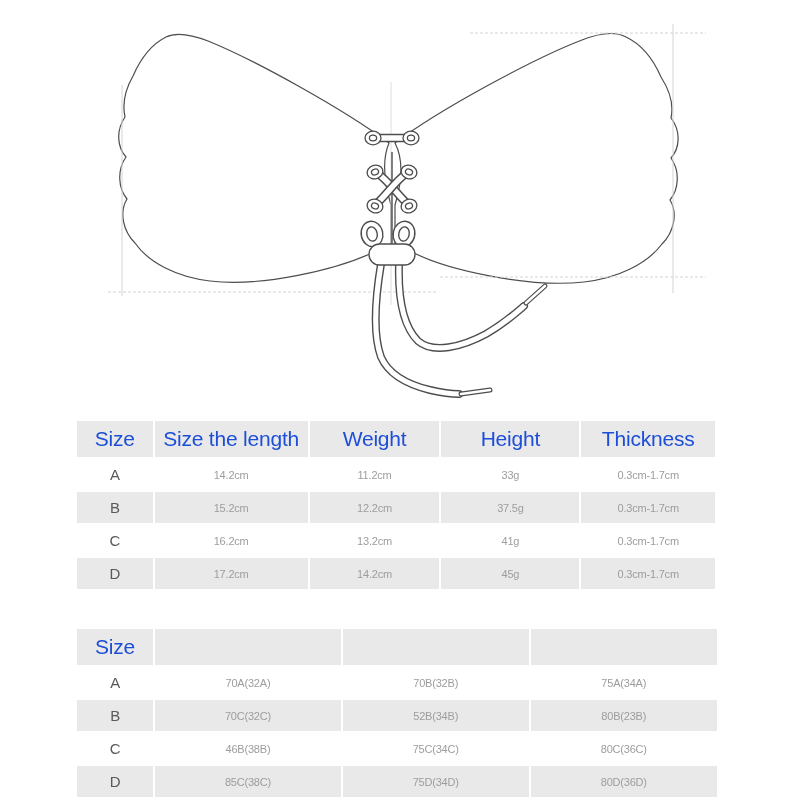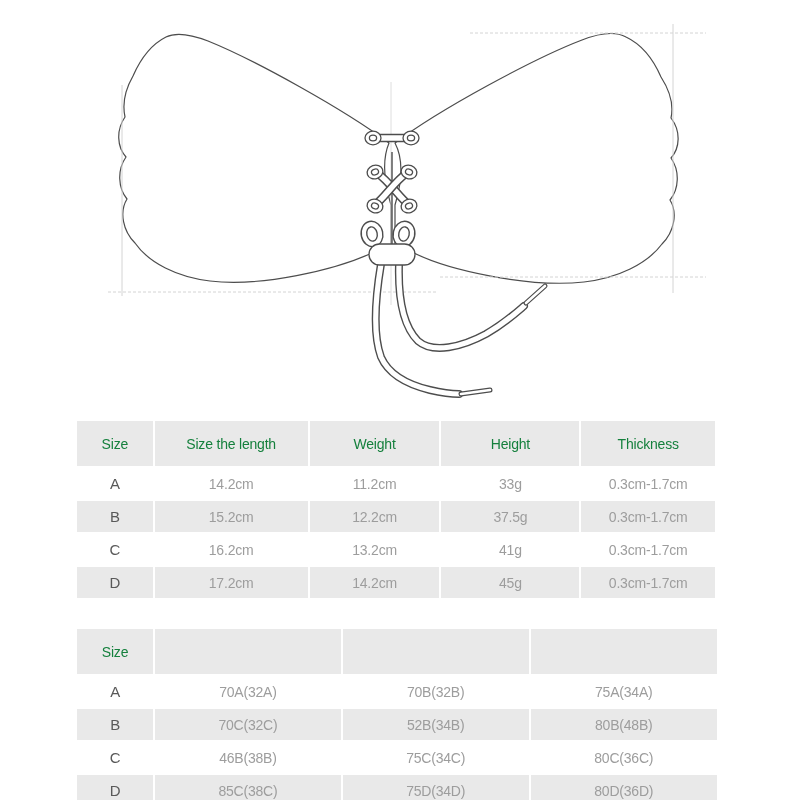--- a/index.html
+++ b/index.html
@@ -11,24 +11,24 @@
   .stage{position:relative;width:800px;height:800px;overflow:hidden;background:#fff;}
   .diagram-wrap{position:absolute;top:0;left:0;width:800px;height:420px;}
   .tbl{position:absolute;left:75px;}
   .tbl-spec{top:419px;}
   .tbl-sizes{top:627px;}
   table{border-collapse:separate;border-spacing:2px;table-layout:fixed;}
   .tbl-spec table{width:642px;}
   .tbl-sizes table{width:644px;}
   td{
     text-align:center;vertical-align:middle;padding:0;
-    font-size:14px;letter-spacing:-0.2px;height:31px;background:#ffffff;
+    font-size:11px;letter-spacing:-0.2px;height:31px;background:#ffffff;
   }
   td.hd{
-    background:#e9e9e9;color:#15803d;font-size:14px;height:45px;letter-spacing:-0.2px;
+    background:#e9e9e9;color:#1d4ed8;font-size:21px;height:36px;letter-spacing:-0.2px;
   }
   tr.shade td{background:#e9e9e9;}
   td.sz{color:#595959;font-size:15px;}
   td.dt{color:#9d9d9d;}
 </style>
 </head>
 <body>
 
 <div class="stage">
 
@@ -203,21 +203,21 @@
       <tr>
         <td class="sz">A</td>
         <td class="dt">70A(32A)</td>
         <td class="dt">70B(32B)</td>
         <td class="dt">75A(34A)</td>
       </tr>
       <tr class="shade">
         <td class="sz">B</td>
         <td class="dt">70C(32C)</td>
         <td class="dt">52B(34B)</td>
-        <td class="dt">80B(48B)</td>
+        <td class="dt">80B(23B)</td>
       </tr>
       <tr>
         <td class="sz">C</td>
         <td class="dt">46B(38B)</td>
         <td class="dt">75C(34C)</td>
         <td class="dt">80C(36C)</td>
       </tr>
       <tr class="shade">
         <td class="sz">D</td>
         <td class="dt">85C(38C)</td>

